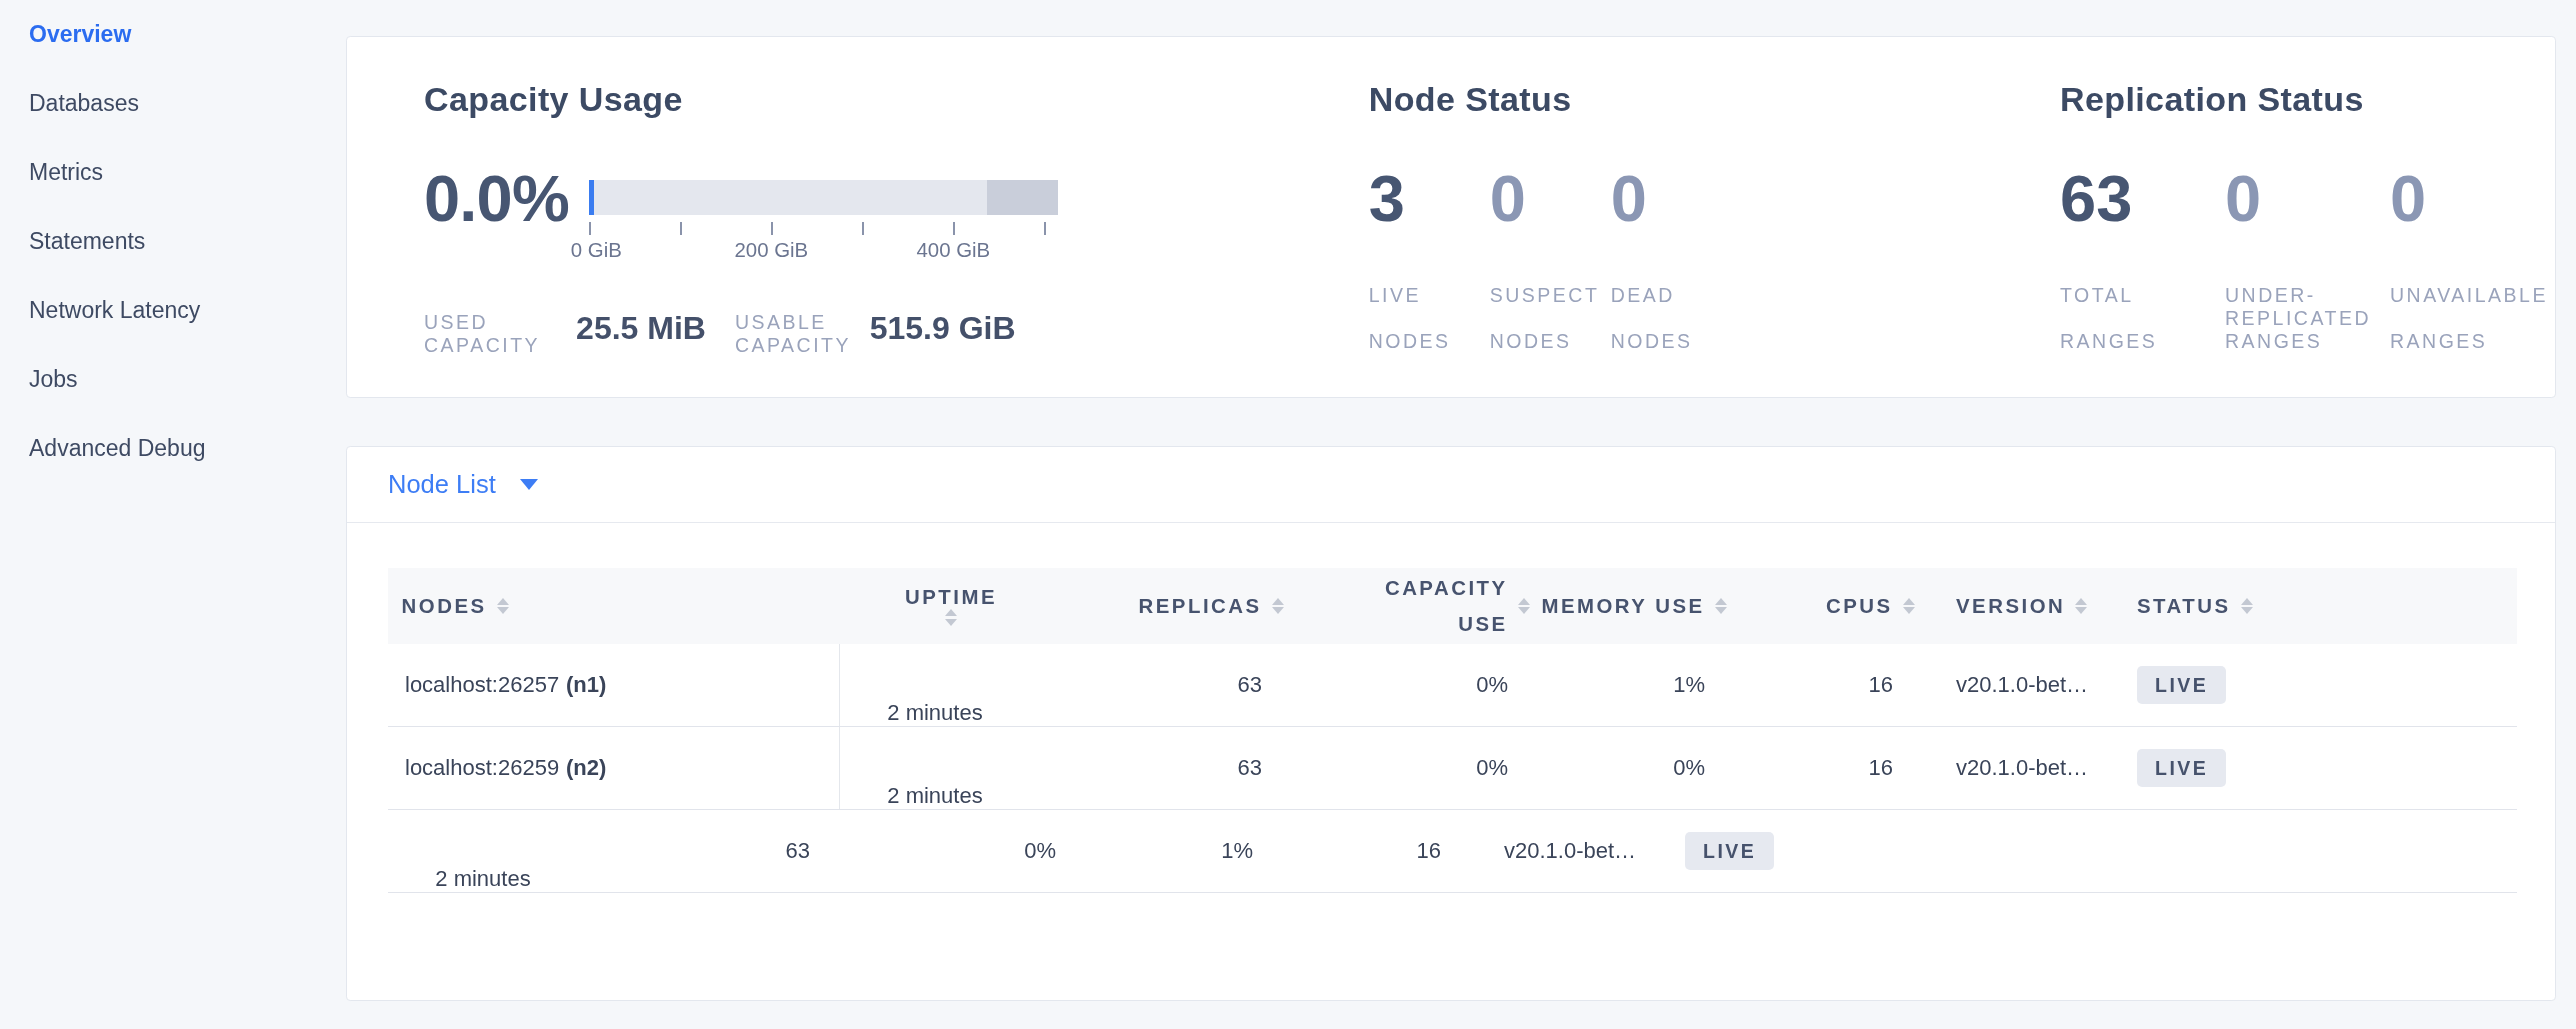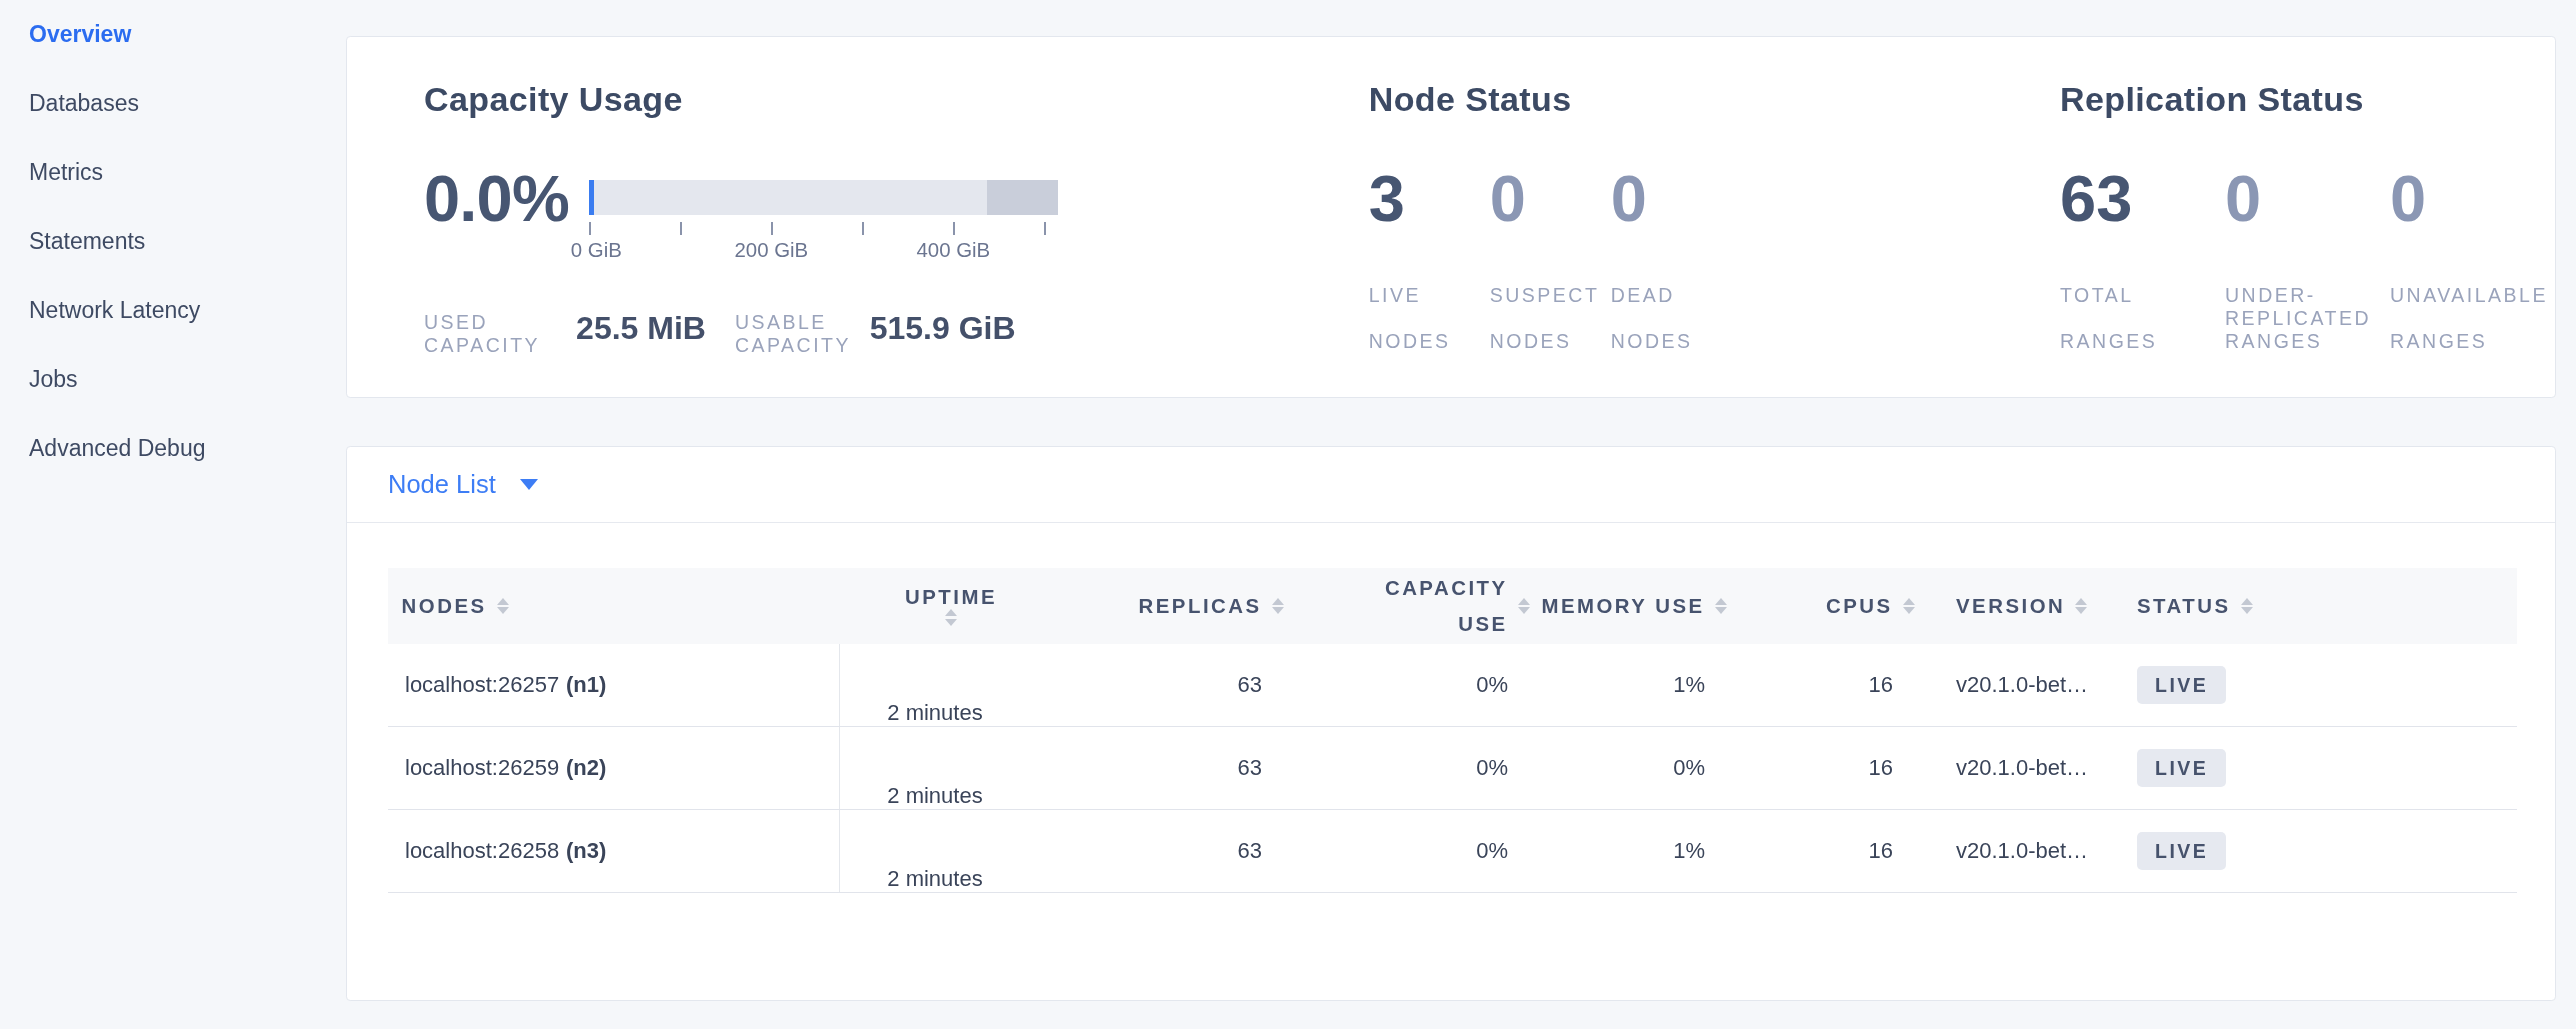--- a/index.html
+++ b/index.html
@@ -319,24 +319,20 @@
         <div class="td c-capuse">0%</div>
         <div class="td c-memuse">0%</div>
         <div class="td c-cpus">16</div>
         <div class="td c-version">v20.1.0-bet…</div>
         <div class="td c-status">
           <span class="badge">LIVE</span>
         </div>
       </div>
 
       <div class="tr">
-        <div class="td c-nodes">
-          <span>localhost:26258</span>
-          <span class="node-name">(n3)</span>
-        </div>
         <div class="td c-uptime">2 minutes</div>
         <div class="td c-replicas">63</div>
         <div class="td c-capuse">0%</div>
         <div class="td c-memuse">1%</div>
         <div class="td c-cpus">16</div>
         <div class="td c-version">v20.1.0-bet…</div>
         <div class="td c-status">
           <span class="badge">LIVE</span>
         </div>
       </div>

